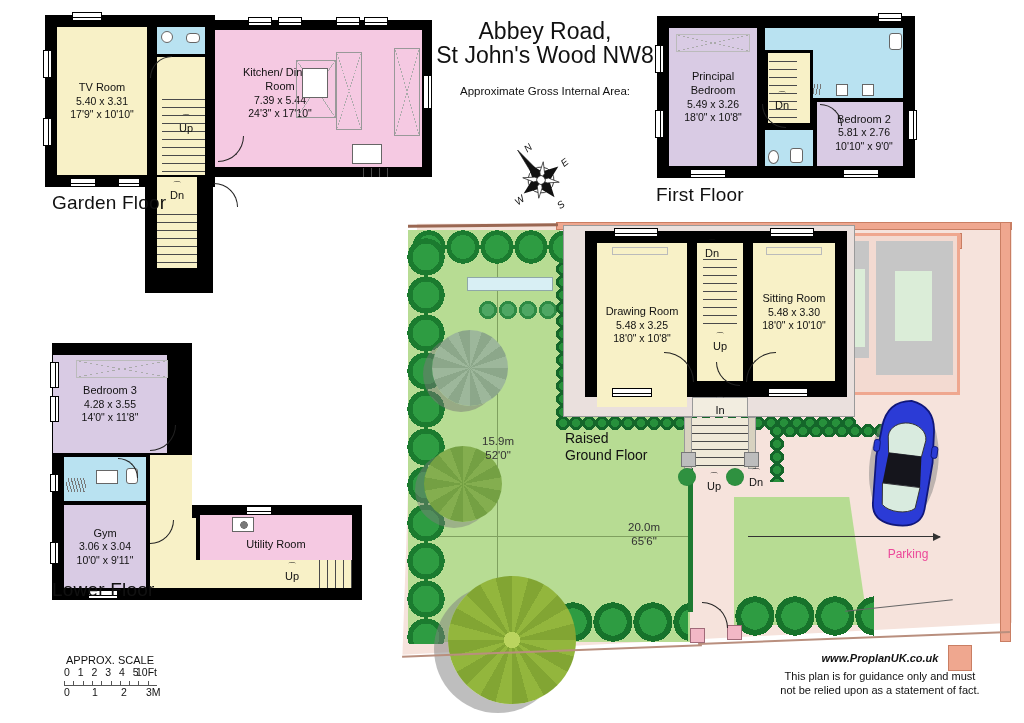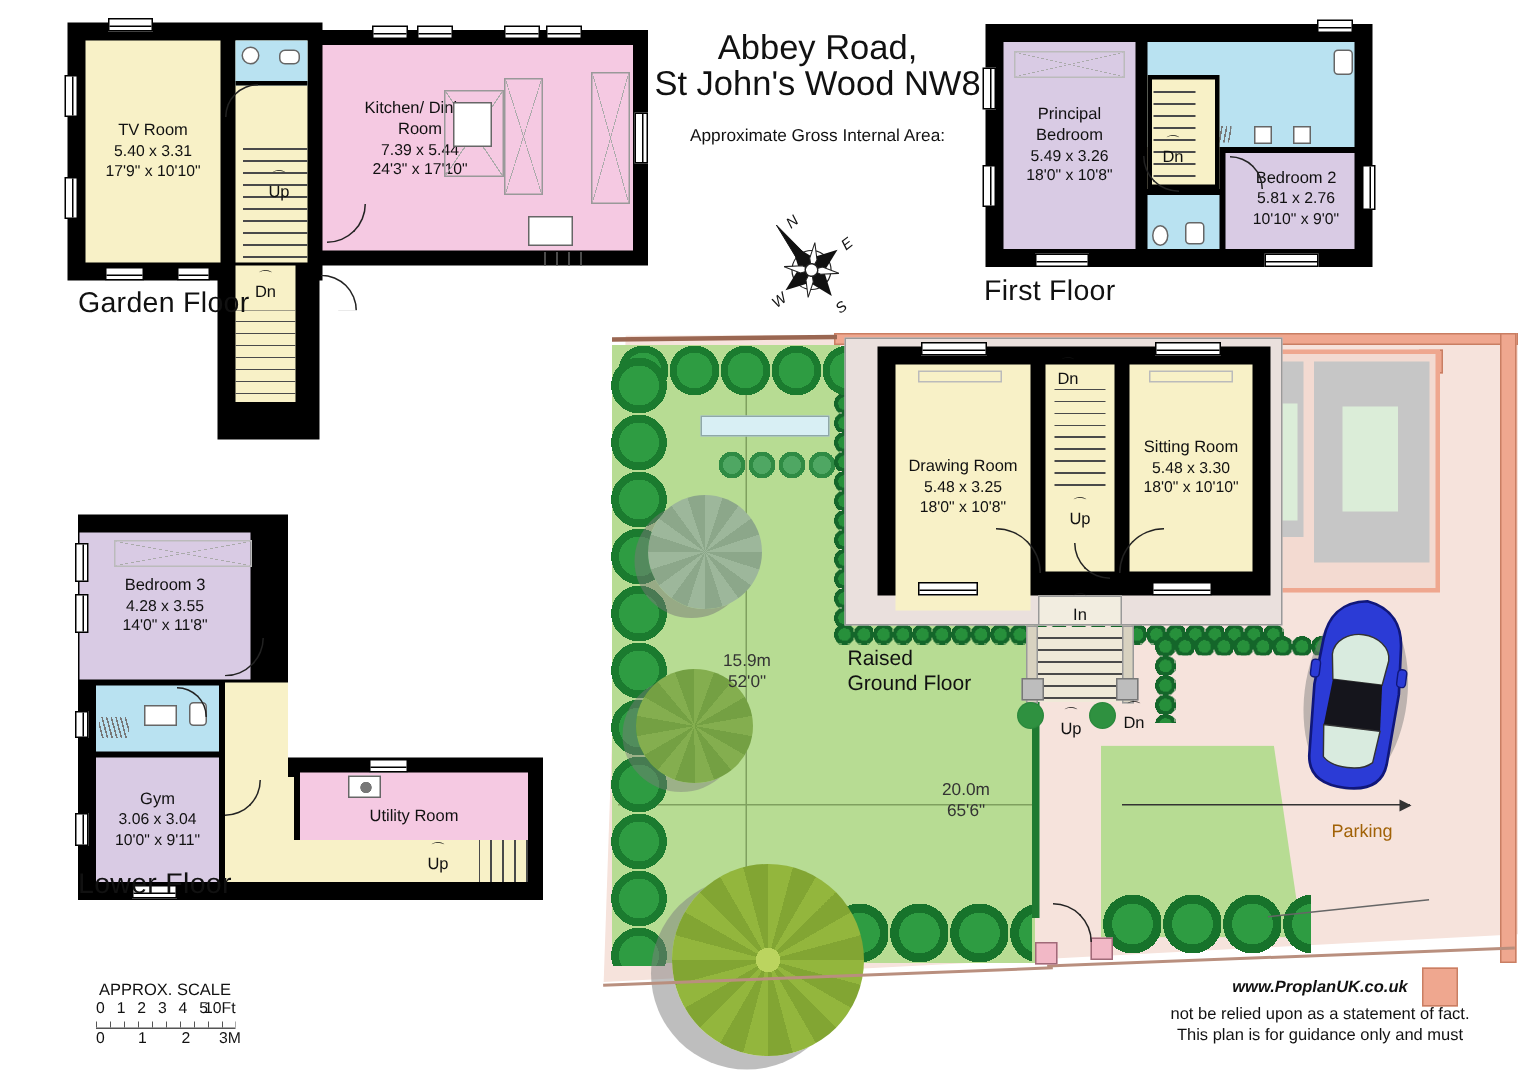--- a/index.html
+++ b/index.html
@@ -281,21 +281,21 @@
     <div>15.9m</div>
     <div>52'0"</div>
   </div>
   <div class="dimtext" style="left:614px;top:520px;width:60px">
     <div>20.0m</div>
     <div>65'6"</div>
   </div>
   <div class="pline" style="left:748px;top:536px;width:192px">
       <span class="ptip"></span>
     </div>
-  <div class="dimtext" style="left:878px;top:547px;width:60px;font-size:12px;color:#a16207">Parking</div>
+  <div class="dimtext" style="left:878px;top:547px;width:60px;font-size:12px;color:#ec4899">Parking</div>
 
   <svg class="abs" style="left:868px;top:398px;transform:rotate(7deg)" width="72" height="130" viewBox="0 0 60 110">
     <ellipse cx="30" cy="56" rx="29" ry="53" fill="rgba(120,120,120,.45)"></ellipse>
     <path d="M30 2 C15 4 9 14 8 26 L6 52 L8 92 C9 104 18 108 30 108 C42 108 51 104 52 92 L54 52 L52 26 C51 14 45 4 30 2 Z" fill="#2B3BD6" stroke="#10177A" stroke-width="1.5"></path>
     <path d="M14 34 C14 26 22 21 30 21 C38 21 46 26 46 34 L44 48 L16 48 Z" fill="#D9EBDF" stroke="#333" stroke-width="0.8"></path>
     <path d="M16 48 L44 48 L46 74 L14 74 Z" fill="#15151c"></path>
     <path d="M14 74 L46 74 L44 92 C38 98 22 98 16 92 Z" fill="#D9EBDF" stroke="#333" stroke-width="0.8"></path>
     <rect x="3" y="38" width="5" height="10" rx="2" fill="#2B3BD6" stroke="#10177A" stroke-width="0.8"></rect>
     <rect x="52" y="38" width="5" height="10" rx="2" fill="#2B3BD6" stroke="#10177A" stroke-width="0.8"></rect>
   </svg>
@@ -310,17 +310,17 @@
     <div style="position:relative;height:13px;font-size:10.5px">
       <span style="position:absolute;left:0">0</span>
       <span style="position:absolute;left:28px">1</span>
       <span style="position:absolute;left:57px">2</span>
       <span style="position:absolute;left:82px">3M</span>
     </div>
   </div>
 
   <div class="abs" style="left:760px;top:652px;width:240px;text-align:center;font-size:11px;font-weight:bold;font-style:italic">www.ProplanUK.co.uk</div>
   <div class="abs" style="left:750px;top:670px;width:260px;text-align:center;font-size:11px;line-height:1.25">
+    <div>This plan is for guidance only and must</div>
     <div>not be relied upon as a statement of fact.</div>
-    <div>This plan is for guidance only and must</div>
   </div>
 
 </div>
 
 </body></html>

